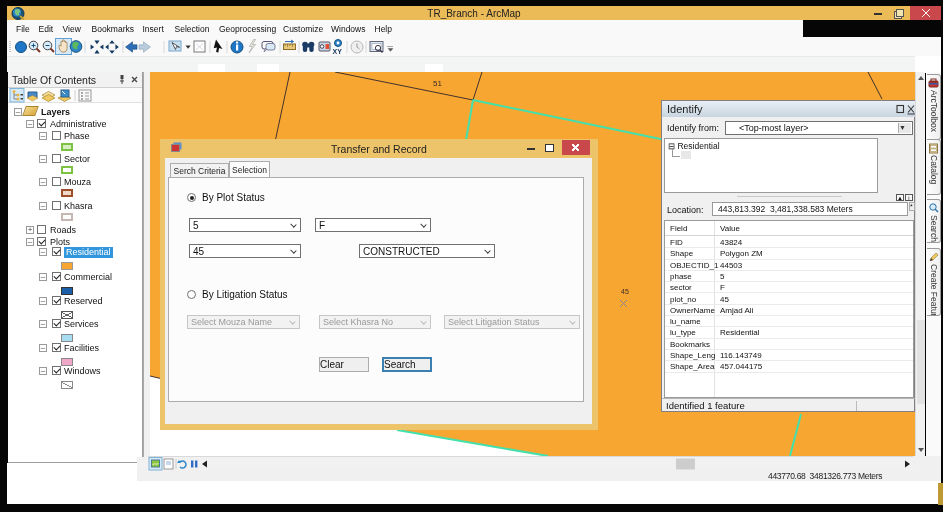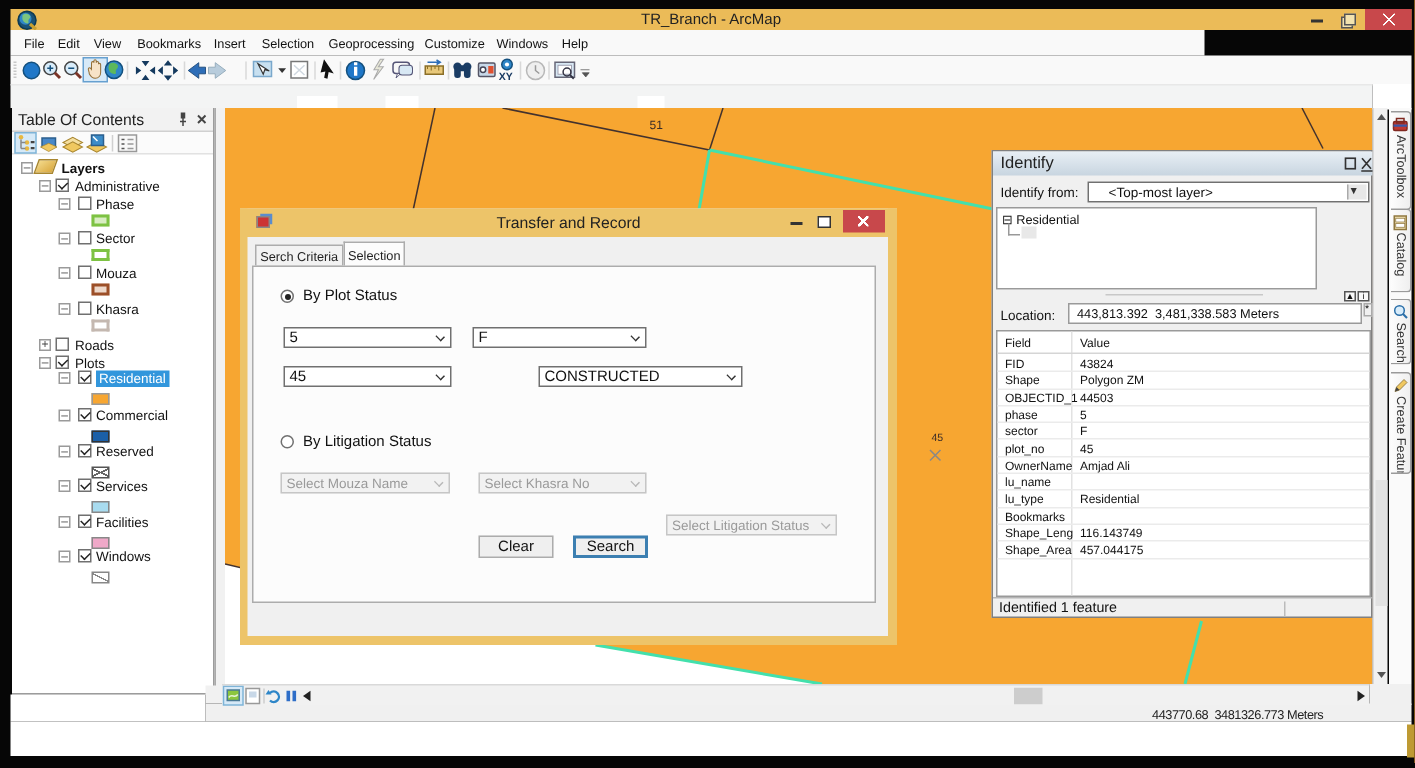--- a/index.html
+++ b/index.html
@@ -63,21 +63,21 @@
    linear-gradient(-45deg, transparent 42%, #fff 42%, #fff 58%, transparent 58%); }
 .tab { position:absolute; font-size:8.5px; color:#222; border:1px solid #ACACAC; background:#F2F2F2; text-align:center; }
 #dlgpage { left:3px; top:38px; width:416px; height:225px; background:#FCFCFC; border:1px solid #ACACAC; }
 .radio { position:absolute; width:9px; height:9px; border:1px solid #707070; border-radius:50%; background:#fff; }
 .radio.sel:before { content:""; position:absolute; left:1.5px; top:1.5px; width:4px; height:4px; border-radius:50%; background:#222; }
 .rlabel { position:absolute; font-size:10px; color:#111; }
 .combo { position:absolute; height:14px; background:#fff; border:1px solid #707070; font-size:10px; color:#111; line-height:13px; padding-left:3px; }
 .combo .arr { position:absolute; right:4px; top:3px; width:5px; height:5px; border-right:1.4px solid #333; border-bottom:1.4px solid #333; transform:rotate(45deg) scale(1,0.8); }
 .dcombo { position:absolute; height:14px; background:#F2F2F2; border:1px solid #C6C6C6; font-size:9px; color:#9a9a9a; line-height:13px; padding-left:3px; }
 .dcombo .arr { position:absolute; right:4px; top:3px; width:5px; height:5px; border-right:1.4px solid #b8b8b8; border-bottom:1.4px solid #b8b8b8; transform:rotate(45deg) scale(1,0.8); }
-.btn { position:absolute; height:15px; background:#EFEFEF; border:1px solid #ACACAC; font-size:10px; color:#111; text-align:center; line-height:14px; }
+.btn { position:absolute; height:15px; background:#EFEFEF; border:1px solid #ACACAC; font-size:10px; color:#111; line-height:14px; }
 
 
 #identify { left:661px; top:100px; width:254px; height:312px; background:#F0F0F0; border:1px solid #808080; z-index:4; font-size:8.5px; color:#111; }
 #idtitle { left:0; top:0; width:253px; height:16px; background:linear-gradient(180deg,#E8EFF5,#C8D5E0); font-size:11px; color:#222; line-height:16px; padding-left:5px; }
 #idtree { left:2px; top:37px; width:214px; height:55px; background:#fff; border:1px solid #9a9a9a; }
 #idlocbox { left:50px; top:101px; width:196px; height:14px; background:#fff; border:1px solid #9a9a9a; line-height:13px; padding-left:5px; font-size:8.5px; }
 #idtable { left:2px; top:119px; width:250px; height:178px; background:#fff; border:1px solid #9a9a9a; font-size:8px; }
 .idrow { position:absolute; left:0; width:248px; height:11.3px; border-bottom:1px solid #EBEBEB; line-height:11.3px; }
 .f1 { position:absolute; left:5px; }
 .f2 { position:absolute; left:55px; }
@@ -464,21 +464,21 @@
     <div class="radio sel" style="left:18px;top:15px;"></div>
     <div class="rlabel" style="left:33px;top:14px;">By Plot Status</div>
     <div class="combo" style="left:20px;top:40px;width:112px;">5<span class="arr"></span></div>
     <div class="combo" style="left:146px;top:40px;width:116px;">F<span class="arr"></span></div>
     <div class="combo" style="left:20px;top:66px;width:112px;">45<span class="arr"></span></div>
     <div class="combo" style="left:146px;top:66px;width:136px;margin-left:44px;">CONSTRUCTED<span class="arr"></span></div>
     <div class="radio" style="left:18px;top:112px;"></div>
     <div class="rlabel" style="left:33px;top:111px;">By Litigation Status</div>
     <div class="dcombo" style="left:20px;top:137px;width:113px;margin-left:-2px">Select Mouza Name<span class="arr"></span></div>
     <div class="dcombo" style="left:150px;top:137px;width:112px;">Select Khasra No<span class="arr"></span></div>
-    <div class="dcombo" style="left:275px;top:137px;width:114px;margin-top:28px;">Select Litigation Status<span class="arr"></span></div>
+    <div class="dcombo" style="left:275px;top:137px;width:136px;">Select Litigation Status<span class="arr"></span></div>
     <div class="btn" style="left:150px;top:179px;width:50px;">Clear</div>
     <div class="btn" style="left:213px;top:179px;width:50px;border:2px solid #3C7FB1;line-height:12px;">Search</div>
   </div>
 </div>
 
 <div class="abs" id="statusbar">
     <span id="statustext">443770.68&nbsp; 3481326.773 Meters</span>
   </div>
 <div class="abs" id="whitefoot"></div>
 <div class="abs" style="left:7px;top:463px;width:130px;height:18px;background:#fff;z-index:2"></div>

